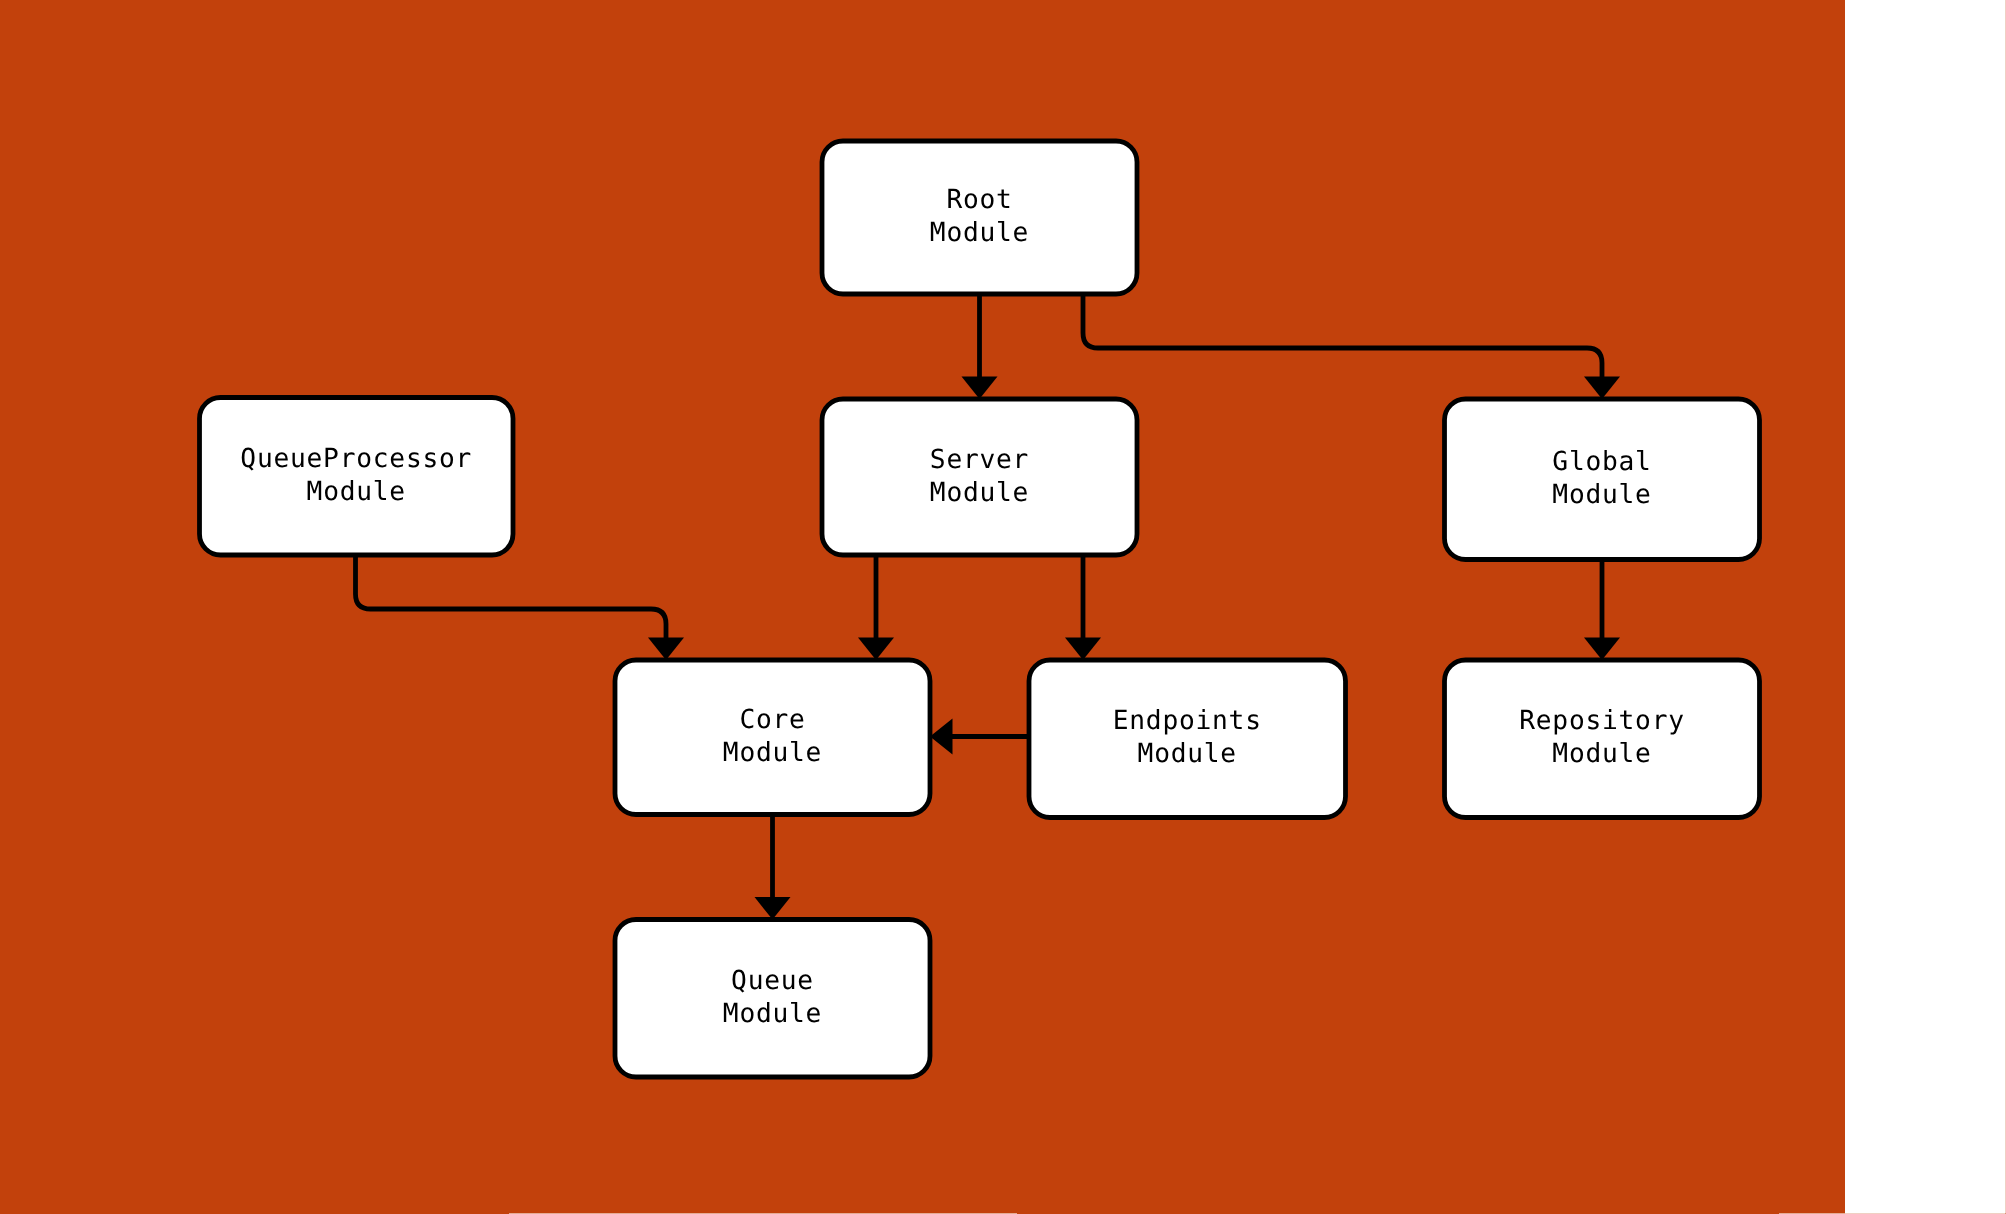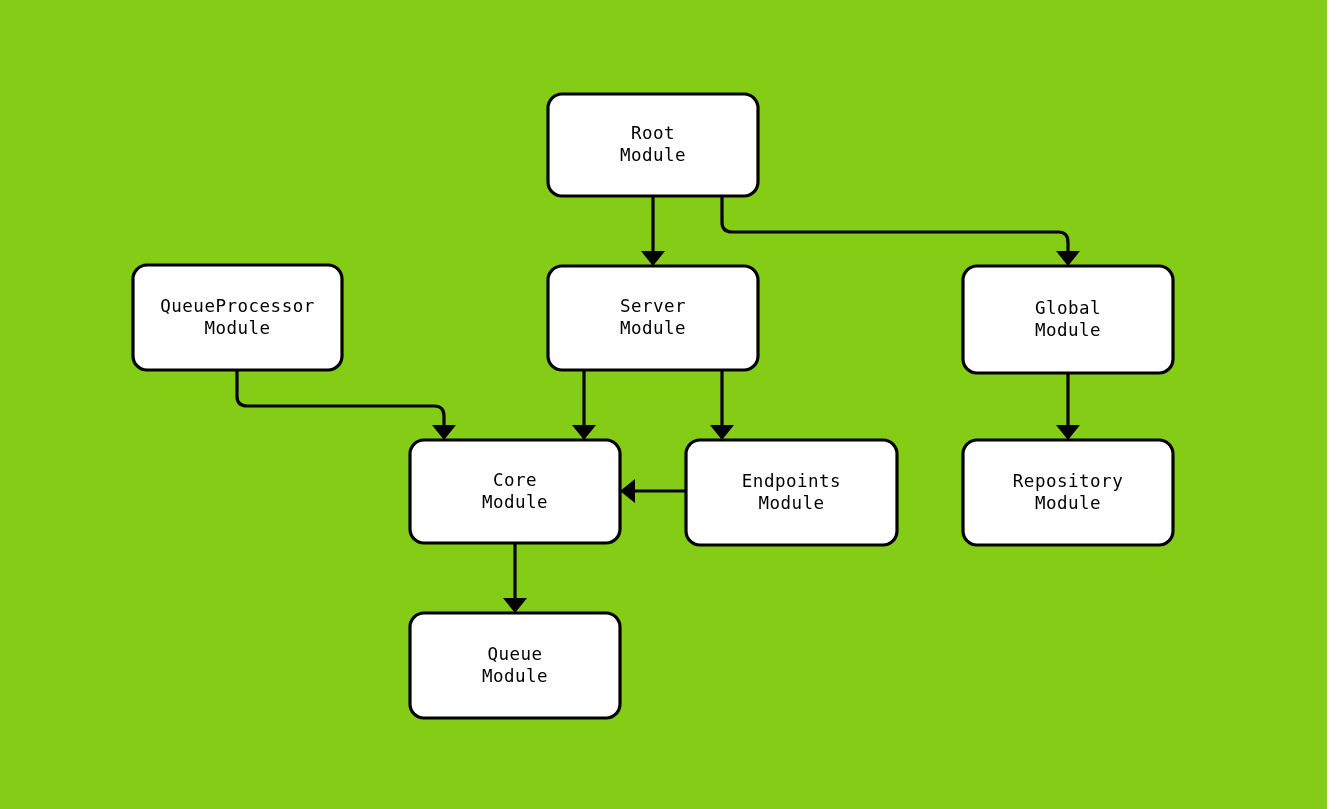--- a/index.html
+++ b/index.html
@@ -8,23 +8,23 @@
     background: #ffffff;
   }
   body {
     width: 1337px;
     height: 809px;
     font-family: "DejaVu Sans Mono", "Liberation Mono", monospace;
     overflow: hidden;
   }
   #diagram-root {
     position: relative;
-    width: 1327px;
+    width: 1230px;
     height: 809px;
-    background: #84cc16;
+    background: #c2410c;
   }
   svg.diagram-canvas {
     display: block;
     width: 1337px;
     height: 809px;
   }
   .node-shape {
     fill: #ffffff;
     stroke: #000000;
     stroke-width: 3.2;

